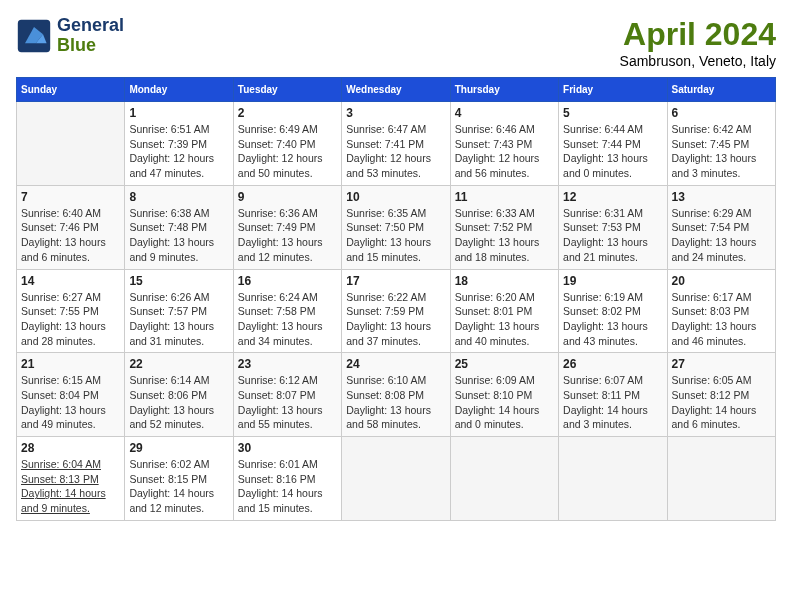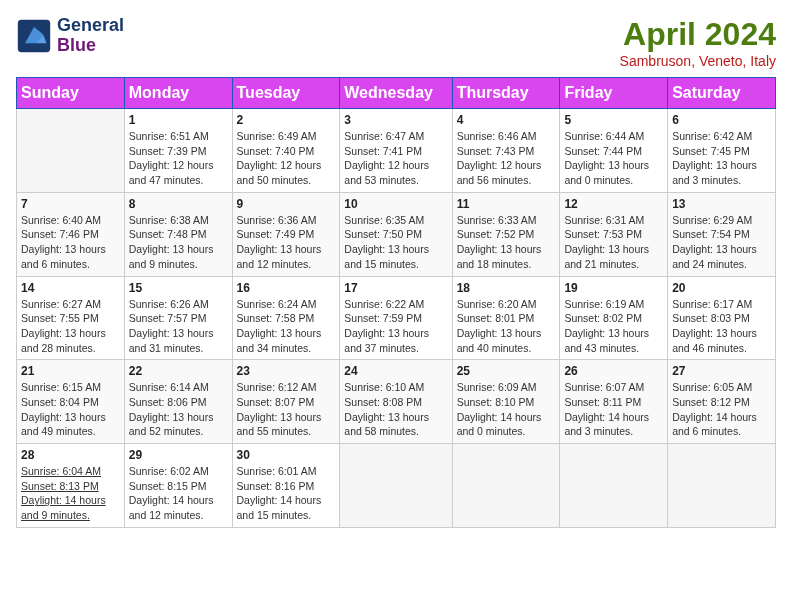--- a/index.html
+++ b/index.html
@@ -20,48 +20,48 @@
       display: flex;
       align-items: center;
       gap: 5px;
     }
     .logo-text {
       font-size: 18px;
       font-weight: bold;
       color: #1a3a6b;
       line-height: 1.1;
     }
-    .logo-text span { color: #701a75; }
+    .logo-text span { color: #4d7c0f; }
     .logo-icon {
       width: 36px;
       height: 36px;
     }
     .title-block {
       text-align: right;
     }
     .main-title {
       font-size: 32px;
       font-weight: bold;
       color: #4d7c0f;
     }
     .subtitle {
       font-size: 14px;
-      color: #b91c1c;
+      color: #000000;
     }
     table {
       width: 100%;
       border-collapse: collapse;
       font-size: 11px;
     }
     thead tr th {
-      background-color: #d946ef;
+      background-color: #1d4ed8;
       color: #fff;
       padding: 6px 4px;
       text-align: left;
-      font-size: 16px;
+      font-size: 10px;
       font-weight: bold;
       border: 1px solid #2255bb;
     }
     tbody tr td {
       border: 1px solid #ccc;
       padding: 4px 4px;
       vertical-align: top;
       min-height: 80px;
       background: #fff;
     }

